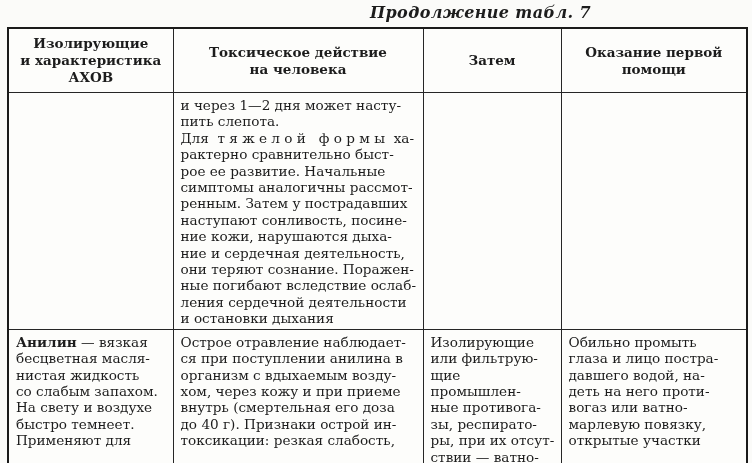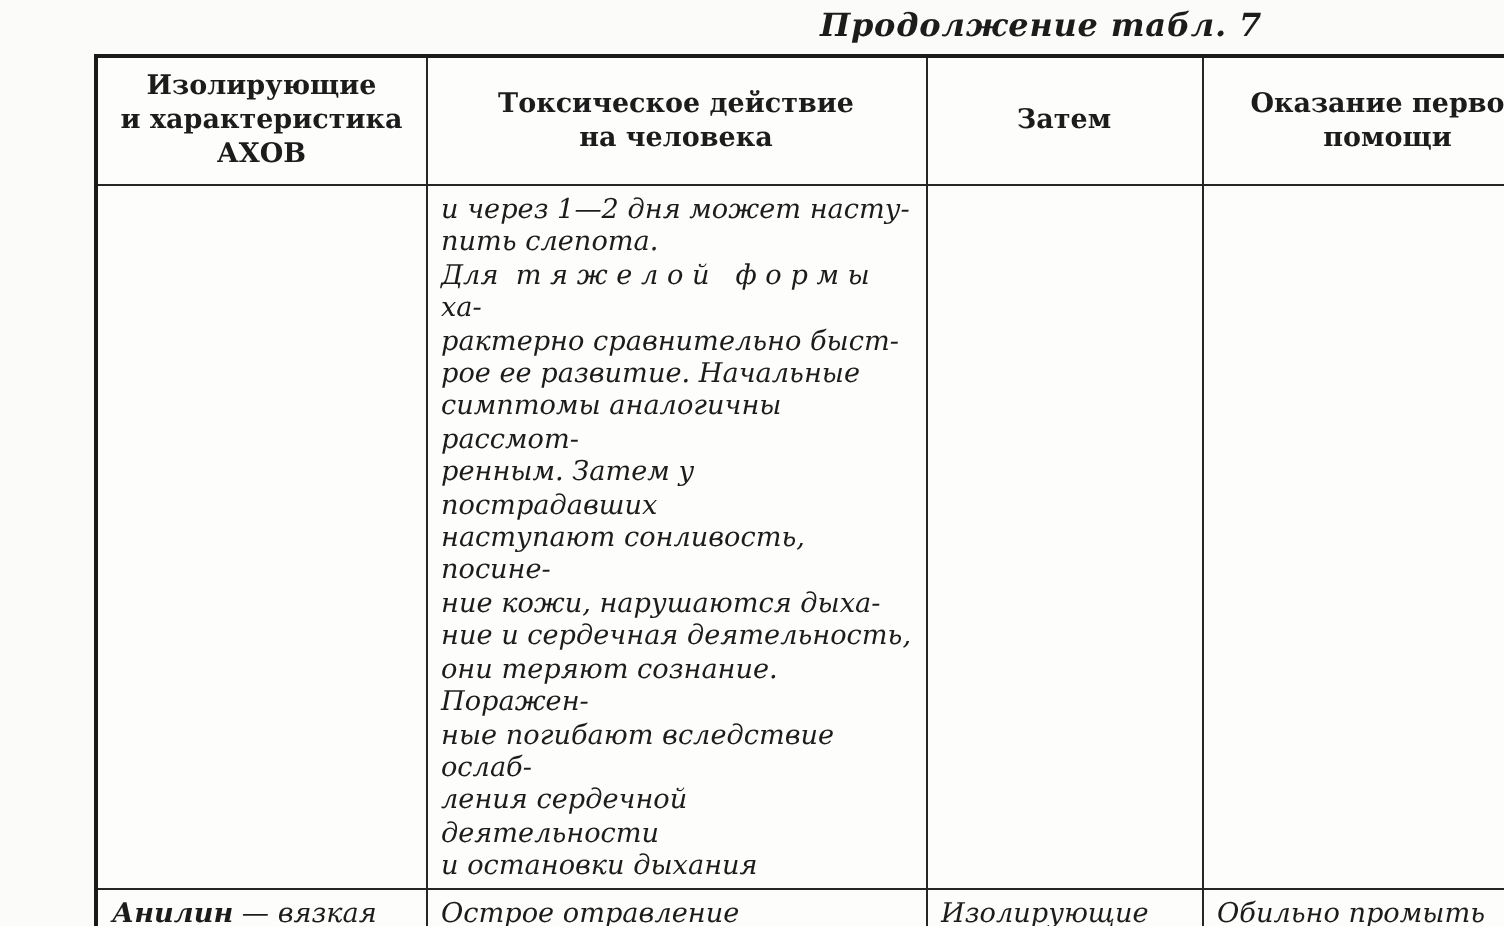--- a/index.html
+++ b/index.html
@@ -9,21 +9,20 @@
     height: 463px;
     overflow: hidden;
     background: #fbfbf9;
     font-family: "DejaVu Serif", "Liberation Serif", serif;
     color: #1c1c1c;
   }
   #page {
     position: relative;
     width: 600px;
     height: 463px;
-    margin-left: 40px;
   }
   
   .smudge {
     position: absolute;
     pointer-events: none;
     border-radius: 50%;
   }
   #smudge1 { left: 270px; top: 34px; width: 120px; height: 40px;
     background: radial-gradient(closest-side, rgba(80,80,80,0.10), rgba(80,80,80,0)); }
   #smudge2 { left: 500px; top: 28px; width: 90px; height: 26px;
@@ -70,21 +69,21 @@
     white-space: pre-wrap;
   }
   td {
     vertical-align: top;
     padding: 4px 6px 2px 7px;
     font-size: 13.6px;
     line-height: 16.4px;
   }
   tr.row-cont td { height: 229px; }
   tr.row-anilin td { height: 126px; }
-  .cell-text { white-space: pre-wrap; font-style: italic; }
+  .cell-text { white-space: pre-wrap; }
   .term { font-weight: bold; }
 </style>
 </head>
 <body>
 
 <div id="page">
 
   <div class="smudge" id="smudge1"></div>
   <div class="smudge" id="smudge2"></div>
   <div class="smudge" id="smudge3"></div>

